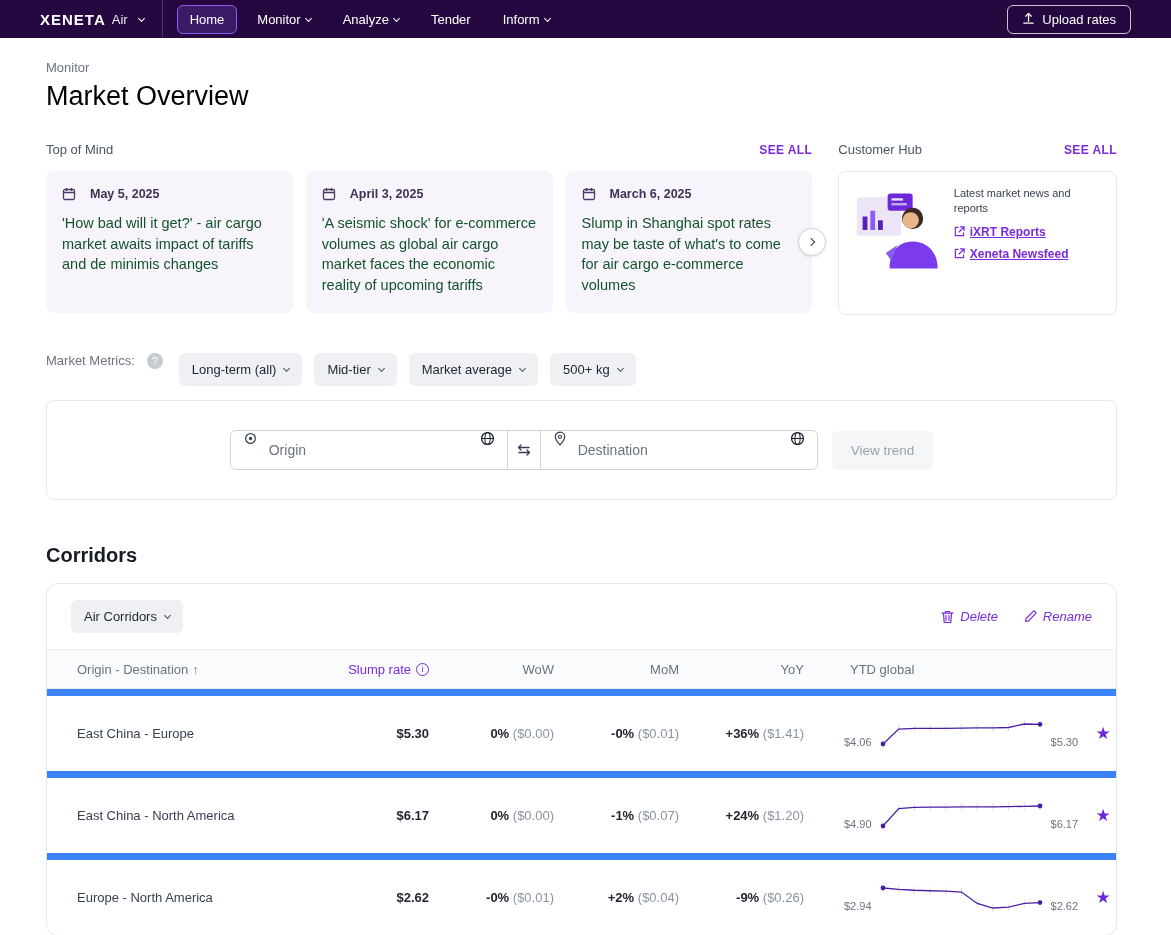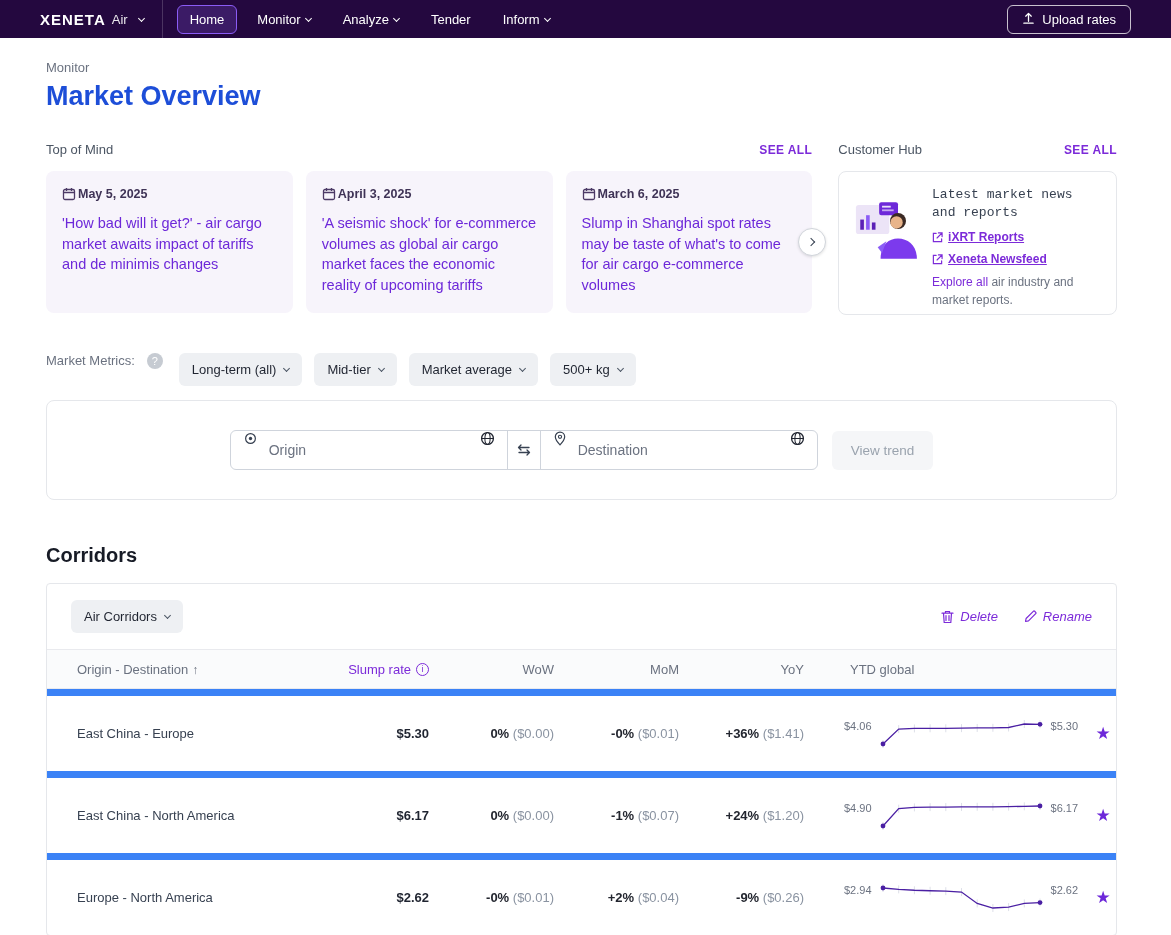--- a/index.html
+++ b/index.html
@@ -22,73 +22,73 @@
   .chev{display:inline-block;width:5px;height:5px;border-right:1.4px solid currentColor;border-bottom:1.4px solid currentColor;transform:rotate(45deg);margin-left:5px;margin-bottom:2px;}
   .nav-divider{width:1px;height:38px;background:rgba(255,255,255,.18);margin:0 14px 0 18px;}
   .nav-items{display:flex;align-items:center;gap:8px;font-size:13px;}
   .nav-item{padding:6px 12px;border-radius:6px;cursor:pointer;display:flex;align-items:center;white-space:nowrap;}
   .nav-item.active{border:1px solid #8b5cf6;background:#3b1b66;}
   .nav-spacer{flex:1;}
   .upload-btn{display:flex;gap:7px;border:1px solid rgba(255,255,255,.75);border-radius:6px;padding:6px 14px;font-size:13px;color:#fff;background:transparent;cursor:pointer;font-family:inherit;}
   
   .main{padding:0 54px 30px 46px;}
   .breadcrumb{margin-top:22px;font-size:13px;color:var(--muted);}
-  .page-title{font-size:27px;font-weight:700;color:#1d4ed8;margin:6px 0 0 0;}
+  .page-title{font-size:27px;font-weight:400;color:#000000;margin:6px 0 0 0;}
   .row-top{display:flex;gap:26px;margin-top:30px;}
   .col-left{width:767px;}
   .col-right{width:279px;}
   .sec-head{display:flex;justify-content:space-between;align-items:center;margin-bottom:14px;}
   .sec-label{font-size:13px;color:#4b5563;}
   .see-all{font-size:12px;font-weight:bold;letter-spacing:.4px;color:var(--accent);cursor:pointer;text-decoration:none;}
   .cards-wrap{position:relative;}
   .cards{display:flex;gap:13px;}
   .news-card{flex:1;background:var(--card-bg);border-radius:8px;padding:16px 16px 18px 16px;height:142px;cursor:pointer;}
-  .news-date{display:flex;align-items:center;gap:2px;font-size:12.5px;font-weight:bold;color:#3f3356;}
-  .news-title{margin-top:12px;font-size:14.5px;line-height:1.42;color:#6d28d9;}
+  .news-date{display:flex;align-items:center;gap:14px;font-size:12.5px;font-weight:bold;color:#3f3356;}
+  .news-title{margin-top:12px;font-size:14.5px;line-height:1.42;color:#14532d;}
   .next-btn{position:absolute;right:-14px;top:50%;transform:translateY(-50%);width:28px;height:28px;border-radius:50%;background:#fff;border:1px solid #d1d5db;box-shadow:0 1px 3px rgba(0,0,0,.12);display:flex;align-items:center;justify-content:center;cursor:pointer;}
   .next-chev{width:6px;height:6px;border-right:1.6px solid #374151;border-top:1.6px solid #374151;transform:rotate(45deg);margin-right:2px;}
   .hub-card{border:1px solid var(--border);border-radius:8px;padding:14px 14px;height:144px;display:flex;gap:12px;}
   .hub-text{font-size:12.5px;line-height:1.5;}
-  .hub-heading{color:#374151;font-size:13px;line-height:1.4;margin-bottom:6px;font-family:Liberation Mono, monospace;}
+  .hub-heading{color:#374151;font-size:11px;line-height:1.4;margin-bottom:6px;}
   .hub-link{display:flex;align-items:center;gap:5px;color:var(--accent);font-weight:bold;font-size:12px;text-decoration:underline;cursor:pointer;margin:4px 0;}
   .hub-explore{margin-top:6px;color:var(--muted);font-size:12px;line-height:1.45;}
   .hub-explore .lnk{color:var(--accent);cursor:pointer;}
   
   .metrics{display:flex;align-items:flex-start;gap:12px;margin-top:38px;}
   .metrics-label{font-size:13px;color:var(--muted);}
   .help-icon{width:16px;height:16px;border-radius:50%;background:#c6cbd2;color:#fff;font-size:11px;display:flex;align-items:center;justify-content:center;cursor:pointer;margin-right:4px;}
   .pill{display:flex;align-items:center;background:#eef0f3;border-radius:6px;padding:9px 13px;font-size:13px;font-weight:500;color:#1f2430;cursor:pointer;white-space:nowrap;}
   .pill .chev{color:#4b5563;margin-left:8px;}
   
   .search-panel{border:1px solid var(--border);border-radius:8px;margin-top:14px;height:100px;display:flex;align-items:center;justify-content:center;gap:14px;}
   .search-group{display:flex;align-items:stretch;border:1px solid #cfd4dc;border-radius:6px;height:40px;overflow:hidden;}
   .search-box{display:flex;gap:9px;padding:0 12px;width:276px;}
   .search-box input{border:none;outline:none;flex:1;font-size:14px;font-family:inherit;color:#23262f;background:transparent;}
   .search-box input::placeholder{color:#6b7280;}
   .swap-btn{width:34px;display:flex;align-items:center;justify-content:center;border-left:1px solid #cfd4dc;border-right:1px solid #cfd4dc;cursor:pointer;background:#fff;}
   .view-trend{background:#f5f6f8;border:none;border-radius:6px;padding:12px 19px;font-size:13.5px;color:var(--faint);cursor:pointer;font-family:inherit;}
   
   .watch-title{font-size:20px;font-weight:bold;color:#171b26;margin:44px 0 0 0;}
-  .watch-card{border:1px solid var(--border);border-radius:4px;margin-top:16px;overflow:hidden;}
+  .watch-card{border:1px solid var(--border);border-radius:12px;margin-top:16px;overflow:hidden;}
   .watch-topbar{display:flex;align-items:center;justify-content:space-between;padding:16px 24px;}
   .watch-actions{display:flex;align-items:center;gap:26px;}
   .action-link{display:flex;align-items:center;gap:6px;color:var(--accent);font-size:13px;font-weight:500;cursor:pointer;font-style:italic;}
   .tgrid{display:grid;grid-template-columns:240px 112px 125px 125px 125px auto 50px;align-items:center;padding-left:30px;padding-right:14px;}
   .thead{background:#fafbfc;border-top:1px solid #e9eaee;border-bottom:1px solid #e9eaee;height:40px;font-size:13px;color:var(--muted);}
   .th-right{text-align:right;}
   .th-rate{color:var(--accent);display:flex;align-items:center;justify-content:flex-end;gap:5px;}
   .th-trend{padding-left:46px;}
   .trow{height:82px;border-top:7px solid #3b82f6;font-size:13px;}
   .trow:first-of-type{border-top:none;}
   .cell-route{color:#374151;}
   .cell-num{text-align:right;}
   .rate-val{font-weight:bold;color:#1f2430;}
   .pct{font-weight:bold;color:#23262f;}
   .amt{color:#8a93a1;}
-  .cell-trend{display:flex;align-items:flex-start;gap:7px;padding-left:40px;}
+  .cell-trend{display:flex;align-items:flex-end;gap:7px;padding-left:40px;}
   .spark-label{font-size:11px;color:#6b7280;white-space:nowrap;}
   .star{color:#6d28d9;font-size:17px;text-align:center;cursor:pointer;}
   .sort-arrow{color:#6b7280;font-size:12px;margin-left:4px;}
   .info-i{width:13px;height:13px;border:1.2px solid var(--accent);border-radius:50%;font-size:9px;display:inline-flex;align-items:center;justify-content:center;color:var(--accent);cursor:pointer;}
   svg{display:block;}
 </style>
 </head>
 <body>
 
 <nav class="nav">
@@ -204,21 +204,20 @@
                 <path d="M4.5 1.5H1.5v9h9V7.5M7 1h4v4M11 1L5.5 6.5" stroke="#7c2bd9" stroke-width="1.3" fill="none" stroke-linecap="round"></path>
               </svg>
             <span>iXRT Reports</span>
           </a>
           <a class="hub-link">
             <svg width="11" height="11" viewBox="0 0 12 12">
                 <path d="M4.5 1.5H1.5v9h9V7.5M7 1h4v4M11 1L5.5 6.5" stroke="#7c2bd9" stroke-width="1.3" fill="none" stroke-linecap="round"></path>
               </svg>
             <span>Xeneta Newsfeed</span>
           </a>
-          <div class="hub-explore"><span class="lnk">Explore all</span><span> air industry and market reports.</span></div>
         </div>
       </div>
     </aside>
   </div>
 
   <div class="metrics">
     <span class="metrics-label">Market Metrics:</span>
     <span class="help-icon">?</span>
     <div class="pill">
         <span>Long-term (all)</span>

